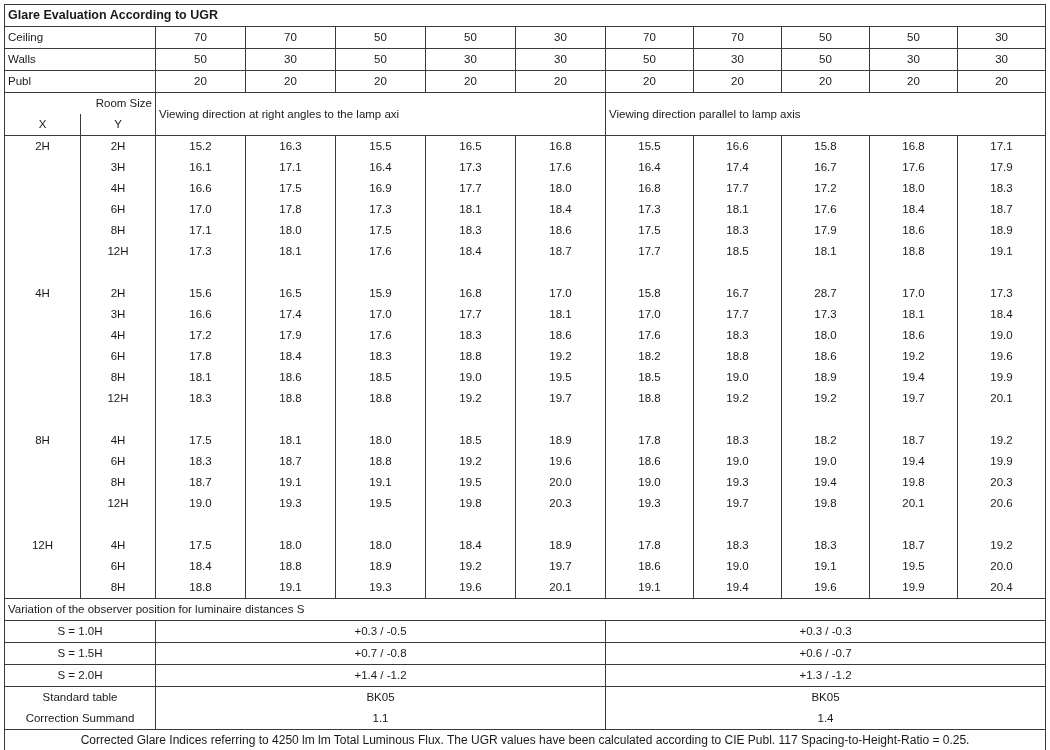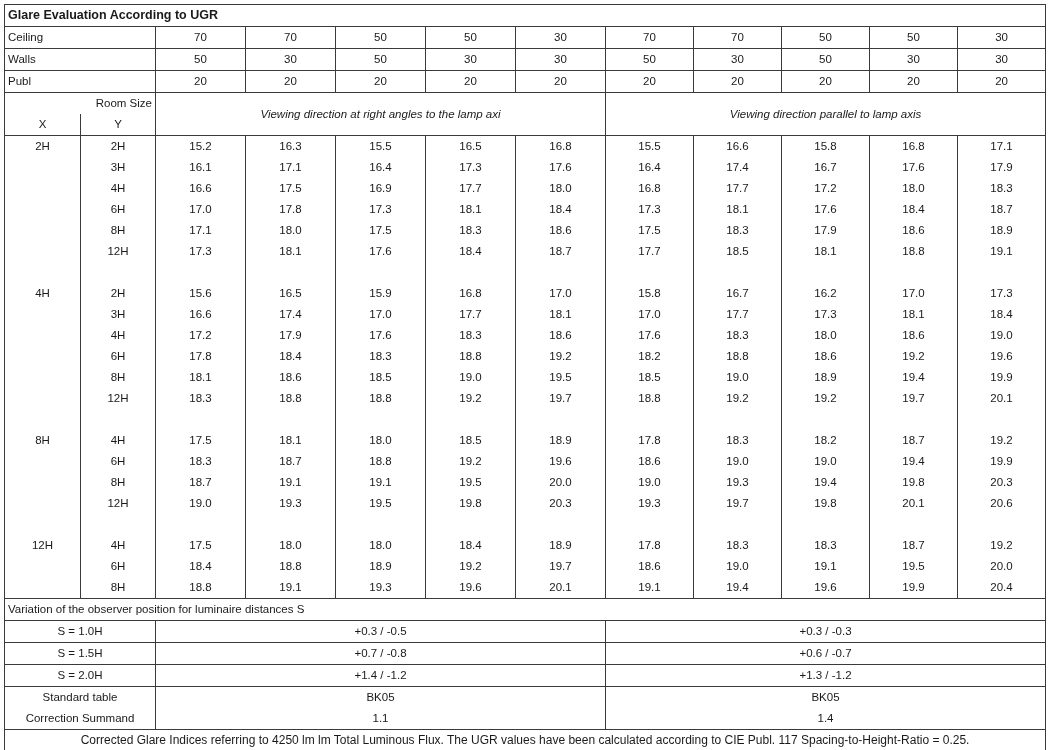--- a/index.html
+++ b/index.html
@@ -45,22 +45,21 @@
   }
   .num {
     text-align: center;
   }
   .ctr {
     text-align: center;
   }
   .no-b-bottom { border-bottom: none !important; }
   .no-b-top { border-top: none !important; }
   .hdr-dir {
-    text-align: center;
-    font-style: italic;
+    text-align: left;
   }
   .roomsize-head {
     text-align: right;
   }
   .blank-row td {
     height: 11px;
   }
   .footer-note {
     text-align: center;
     padding-left: 5px;
@@ -247,21 +246,21 @@
         <tr>
           <td class="ctr no-b-bottom no-b-top">4H</td>
           <td class="ctr no-b-bottom no-b-top">2H</td>
           <td class="num no-b-bottom no-b-top">15.6</td>
           <td class="num no-b-bottom no-b-top">16.5</td>
           <td class="num no-b-bottom no-b-top">15.9</td>
           <td class="num no-b-bottom no-b-top">16.8</td>
           <td class="num no-b-bottom no-b-top">17.0</td>
           <td class="num no-b-bottom no-b-top">15.8</td>
           <td class="num no-b-bottom no-b-top">16.7</td>
-          <td class="num no-b-bottom no-b-top">16.2</td>
+          <td class="num no-b-bottom no-b-top">28.7</td>
           <td class="num no-b-bottom no-b-top">17.0</td>
           <td class="num no-b-bottom no-b-top">17.3</td>
         </tr>
         <tr>
           <td class="ctr no-b-bottom no-b-top"></td>
           <td class="ctr no-b-bottom no-b-top">3H</td>
           <td class="num no-b-bottom no-b-top">16.6</td>
           <td class="num no-b-bottom no-b-top">17.4</td>
           <td class="num no-b-bottom no-b-top">17.0</td>
           <td class="num no-b-bottom no-b-top">17.7</td>

